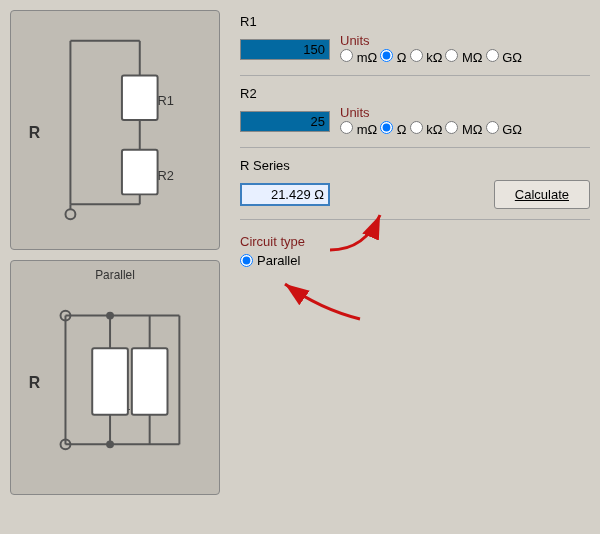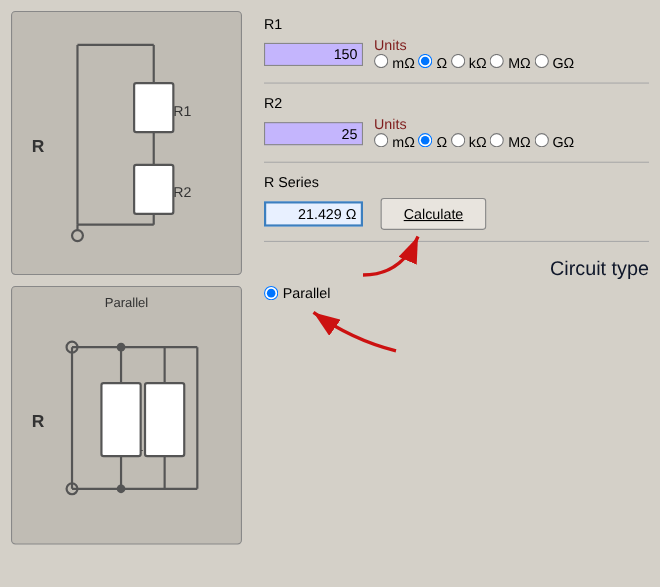--- a/index.html
+++ b/index.html
@@ -71,36 +71,37 @@
     .input-units-row {
       display: flex;
       align-items: center;
       gap: 6px;
     }
 
     .value-input {
       width: 90px;
       text-align: right;
       border: 1px solid #888;
-      background: #c4b5fd;
+      background: #0369a1;
       padding: 2px 4px;
       font-size: 13px;
     }
 
     .units-label {
       font-size: 13px;
       color: #7f1d1d;
       margin-bottom: 1px;
     }
 
     .rtotal-row {
       display: flex;
       align-items: center;
-      gap: 16px;
+      gap: 6px;
       margin-top: 2px;
+      justify-content: space-between;
     }
 
     .rtotal-input {
       width: 90px;
       text-align: right;
       border: 2px solid #3c7fbf;
       background: #e8f0ff;
       padding: 2px 4px;
       font-size: 13px;
       color: #000;
@@ -116,24 +117,23 @@
       font-weight: normal;
       color: #000;
       text-decoration: underline;
     }
 
     .circuit-type-section {
       margin-top: 4px;
     }
 
     .circuit-type-label {
-      font-size: 18px;
-      color: #0f172a;
+      font-size: 13px;
+      color: #7f1d1d;
       margin-bottom: 4px;
-      text-align: right;
     }
 
     .circuit-radio-group {
       display: flex;
       flex-direction: column;
       gap: 4px;
     }
 
     .circuit-radio-group label {
       display: flex;

